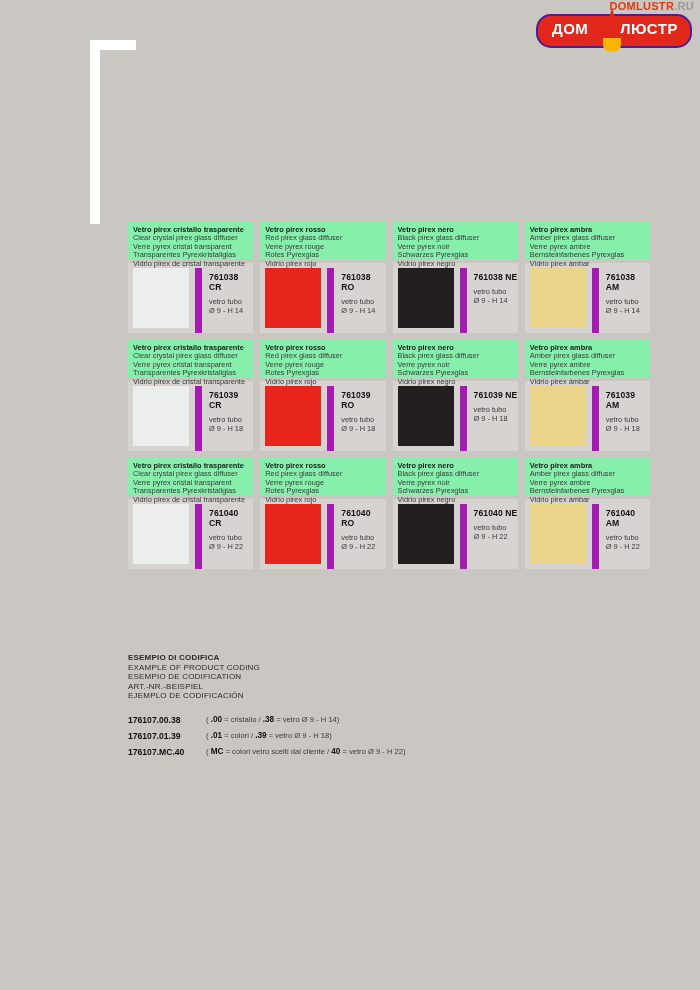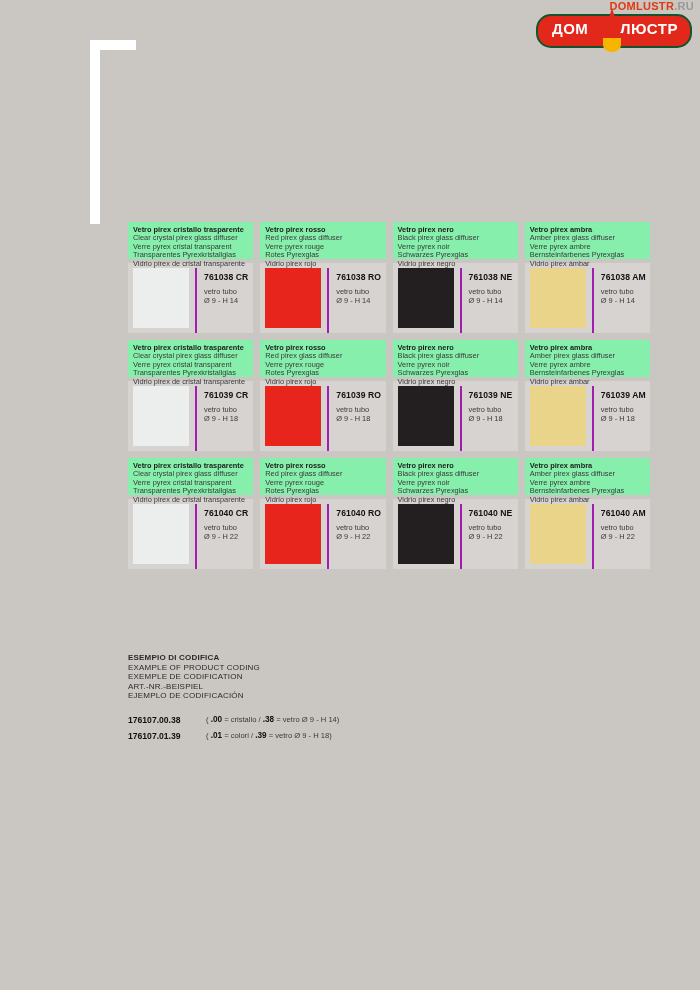--- a/index.html
+++ b/index.html
@@ -16,21 +16,21 @@
     background:#cac6c2;
   }
   .logo-url{
     position:absolute;top:0;right:6px;
     font-size:11px;font-weight:bold;letter-spacing:.3px;
     color:#e03a12;
   }
   .logo-url .ru{color:#9a9a9a;}
   .logo-plate{
     position:absolute;top:14px;left:12px;width:152px;height:30px;
-    background:#e2271b;border:2px solid #14532d;border-radius:15px;
+    background:#e2271b;border:2px solid #4c1d95;border-radius:15px;
   }
   .logo-plate span{
     position:absolute;top:4px;font-size:15px;font-weight:bold;color:#fff;
     letter-spacing:.5px;
   }
   .logo-dom{left:14px;}
   .logo-lus{right:12px;}
   .logo-lamp{
     position:absolute;top:8px;left:66px;width:44px;height:46px;
   }
@@ -99,21 +99,21 @@
     display:flex;height:70px;
     background:#d6d3d1;
   }
   .swatch{width:56px;height:60px;margin:5px 0 0 5px;flex:0 0 auto;}
   .sw-cr{background:#eceded;}
   .sw-ro{background:#e8251d;}
   .sw-ne{background:#231f20;}
   .sw-am{background:#ead489;}
 
   .info{
-    flex:1 1 auto;border-left:2px solid #a21caf;
+    flex:1 1 auto;border-left:7px solid #a21caf;
     margin:5px 0 0 6px;padding:4px 0 0 7px;
   }
   .code{font-size:8.6px;font-weight:bold;color:#111;letter-spacing:.1px;}
   .desc{font-size:7.4px;color:#3a3a3a;margin-top:5px;line-height:9px;}
 
   
   .coding{position:absolute;left:128px;top:653px;}
   .coding-title div{font-size:8px;color:#2b2b2b;line-height:9.6px;letter-spacing:.2px;}
   .coding-title div:first-child{font-weight:bold;}
 
@@ -366,32 +366,36 @@
             </div>
           </div>
         </div>
       </div>
     </div>
 
   <div class="coding">
     <div class="coding-title">
       <div>ESEMPIO DI CODIFICA</div>
       <div>EXAMPLE OF PRODUCT CODING</div>
-      <div>EXEMPLE DE CODIFICATION</div>
+      <div>ESEMPIO DE CODIFICATION</div>
       <div>ART.-NR.-BEISPIEL</div>
       <div>EJEMPLO DE CODIFICACIÓN</div>
     </div>
     <div class="coding-list" id="coding-list">
         <div class="coding-row">
           <div class="c-code">176107.00.38</div>
           <div class="c-expl"><span>( </span><b>.00</b><span> = cristallo / </span><b>.38</b><span> = vetro Ø 9 - H 14)</span></div>
         </div>
         <div class="coding-row">
           <div class="c-code">176107.01.39</div>
           <div class="c-expl"><span>( </span><b>.01</b><span> = colori / </span><b>.39</b><span> = vetro Ø 9 - H 18)</span></div>
+        </div>
+        <div class="coding-row">
+          <div class="c-code">176107.MC.40</div>
+          <div class="c-expl"><span>( </span><b>MC</b><span> = colori vetro scelti dal cliente / </span><b>40</b><span> = vetro Ø 9 - H 22)</span></div>
         </div>
       </div>
   </div>
 
 </div>
 
 <div class="logo">
   <div class="logo-url"><span>DOMLUSTR</span><span class="ru">.RU</span></div>
   <div class="logo-plate">
     <span class="logo-dom">ДОМ</span>

